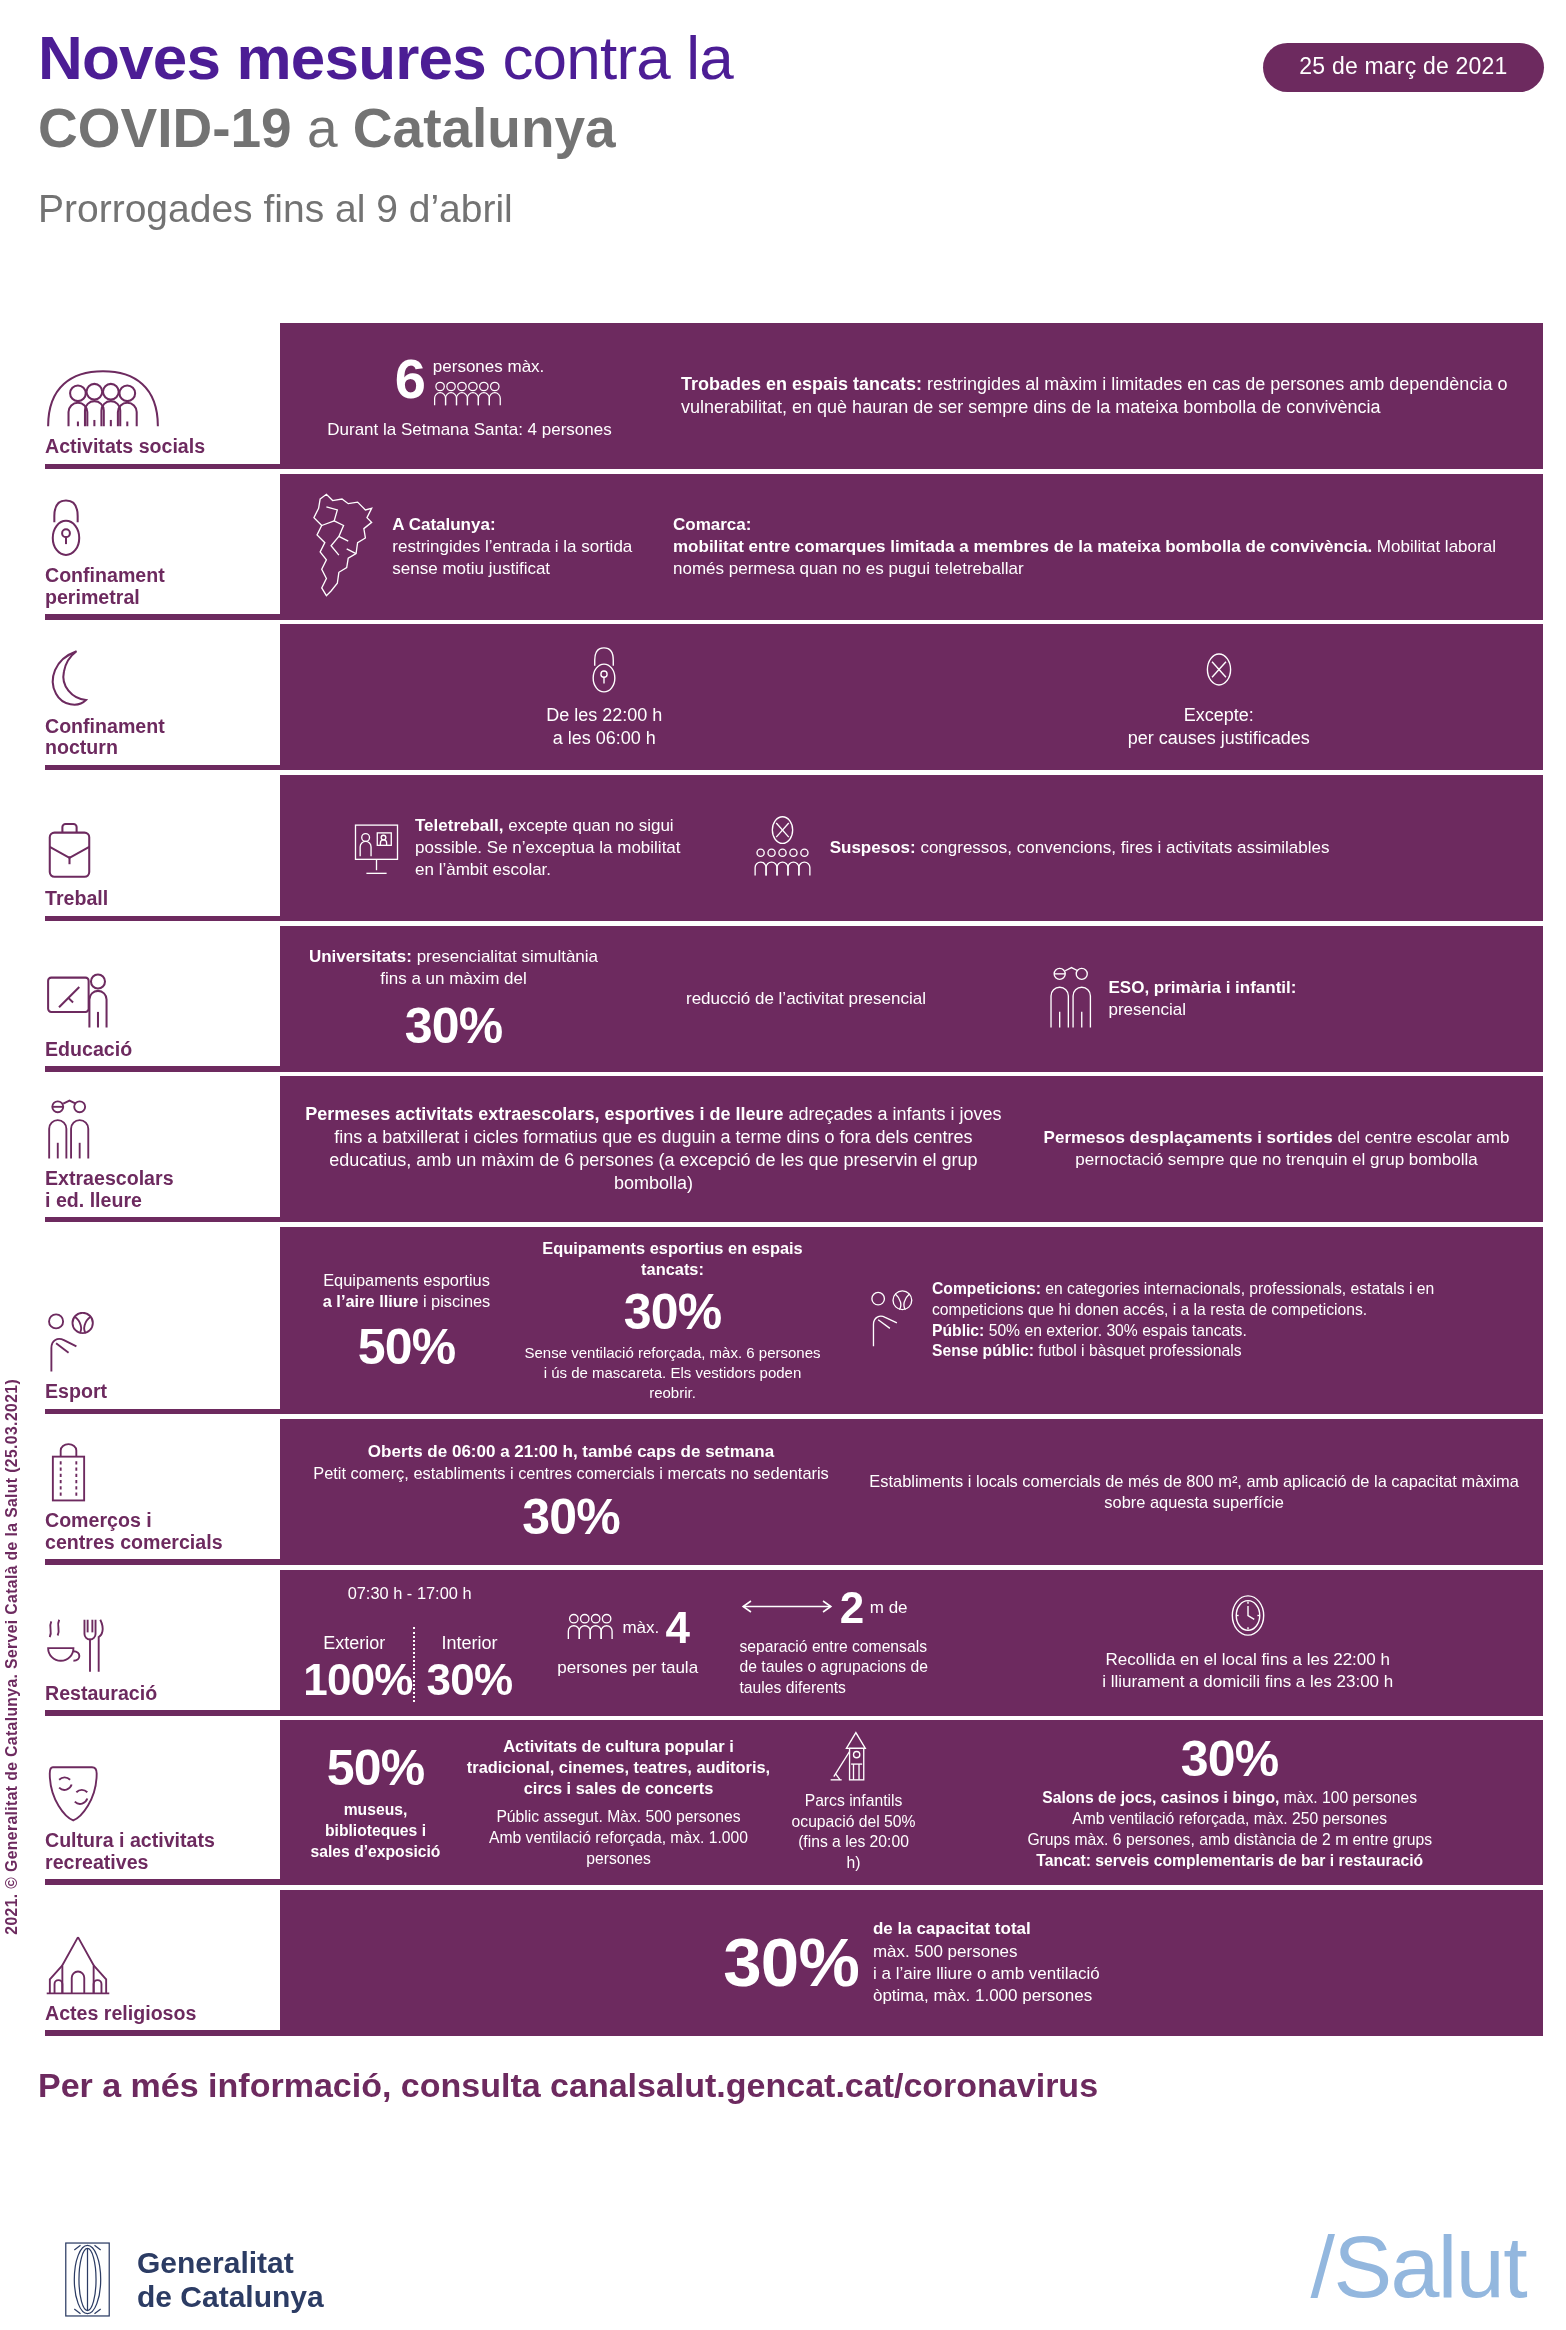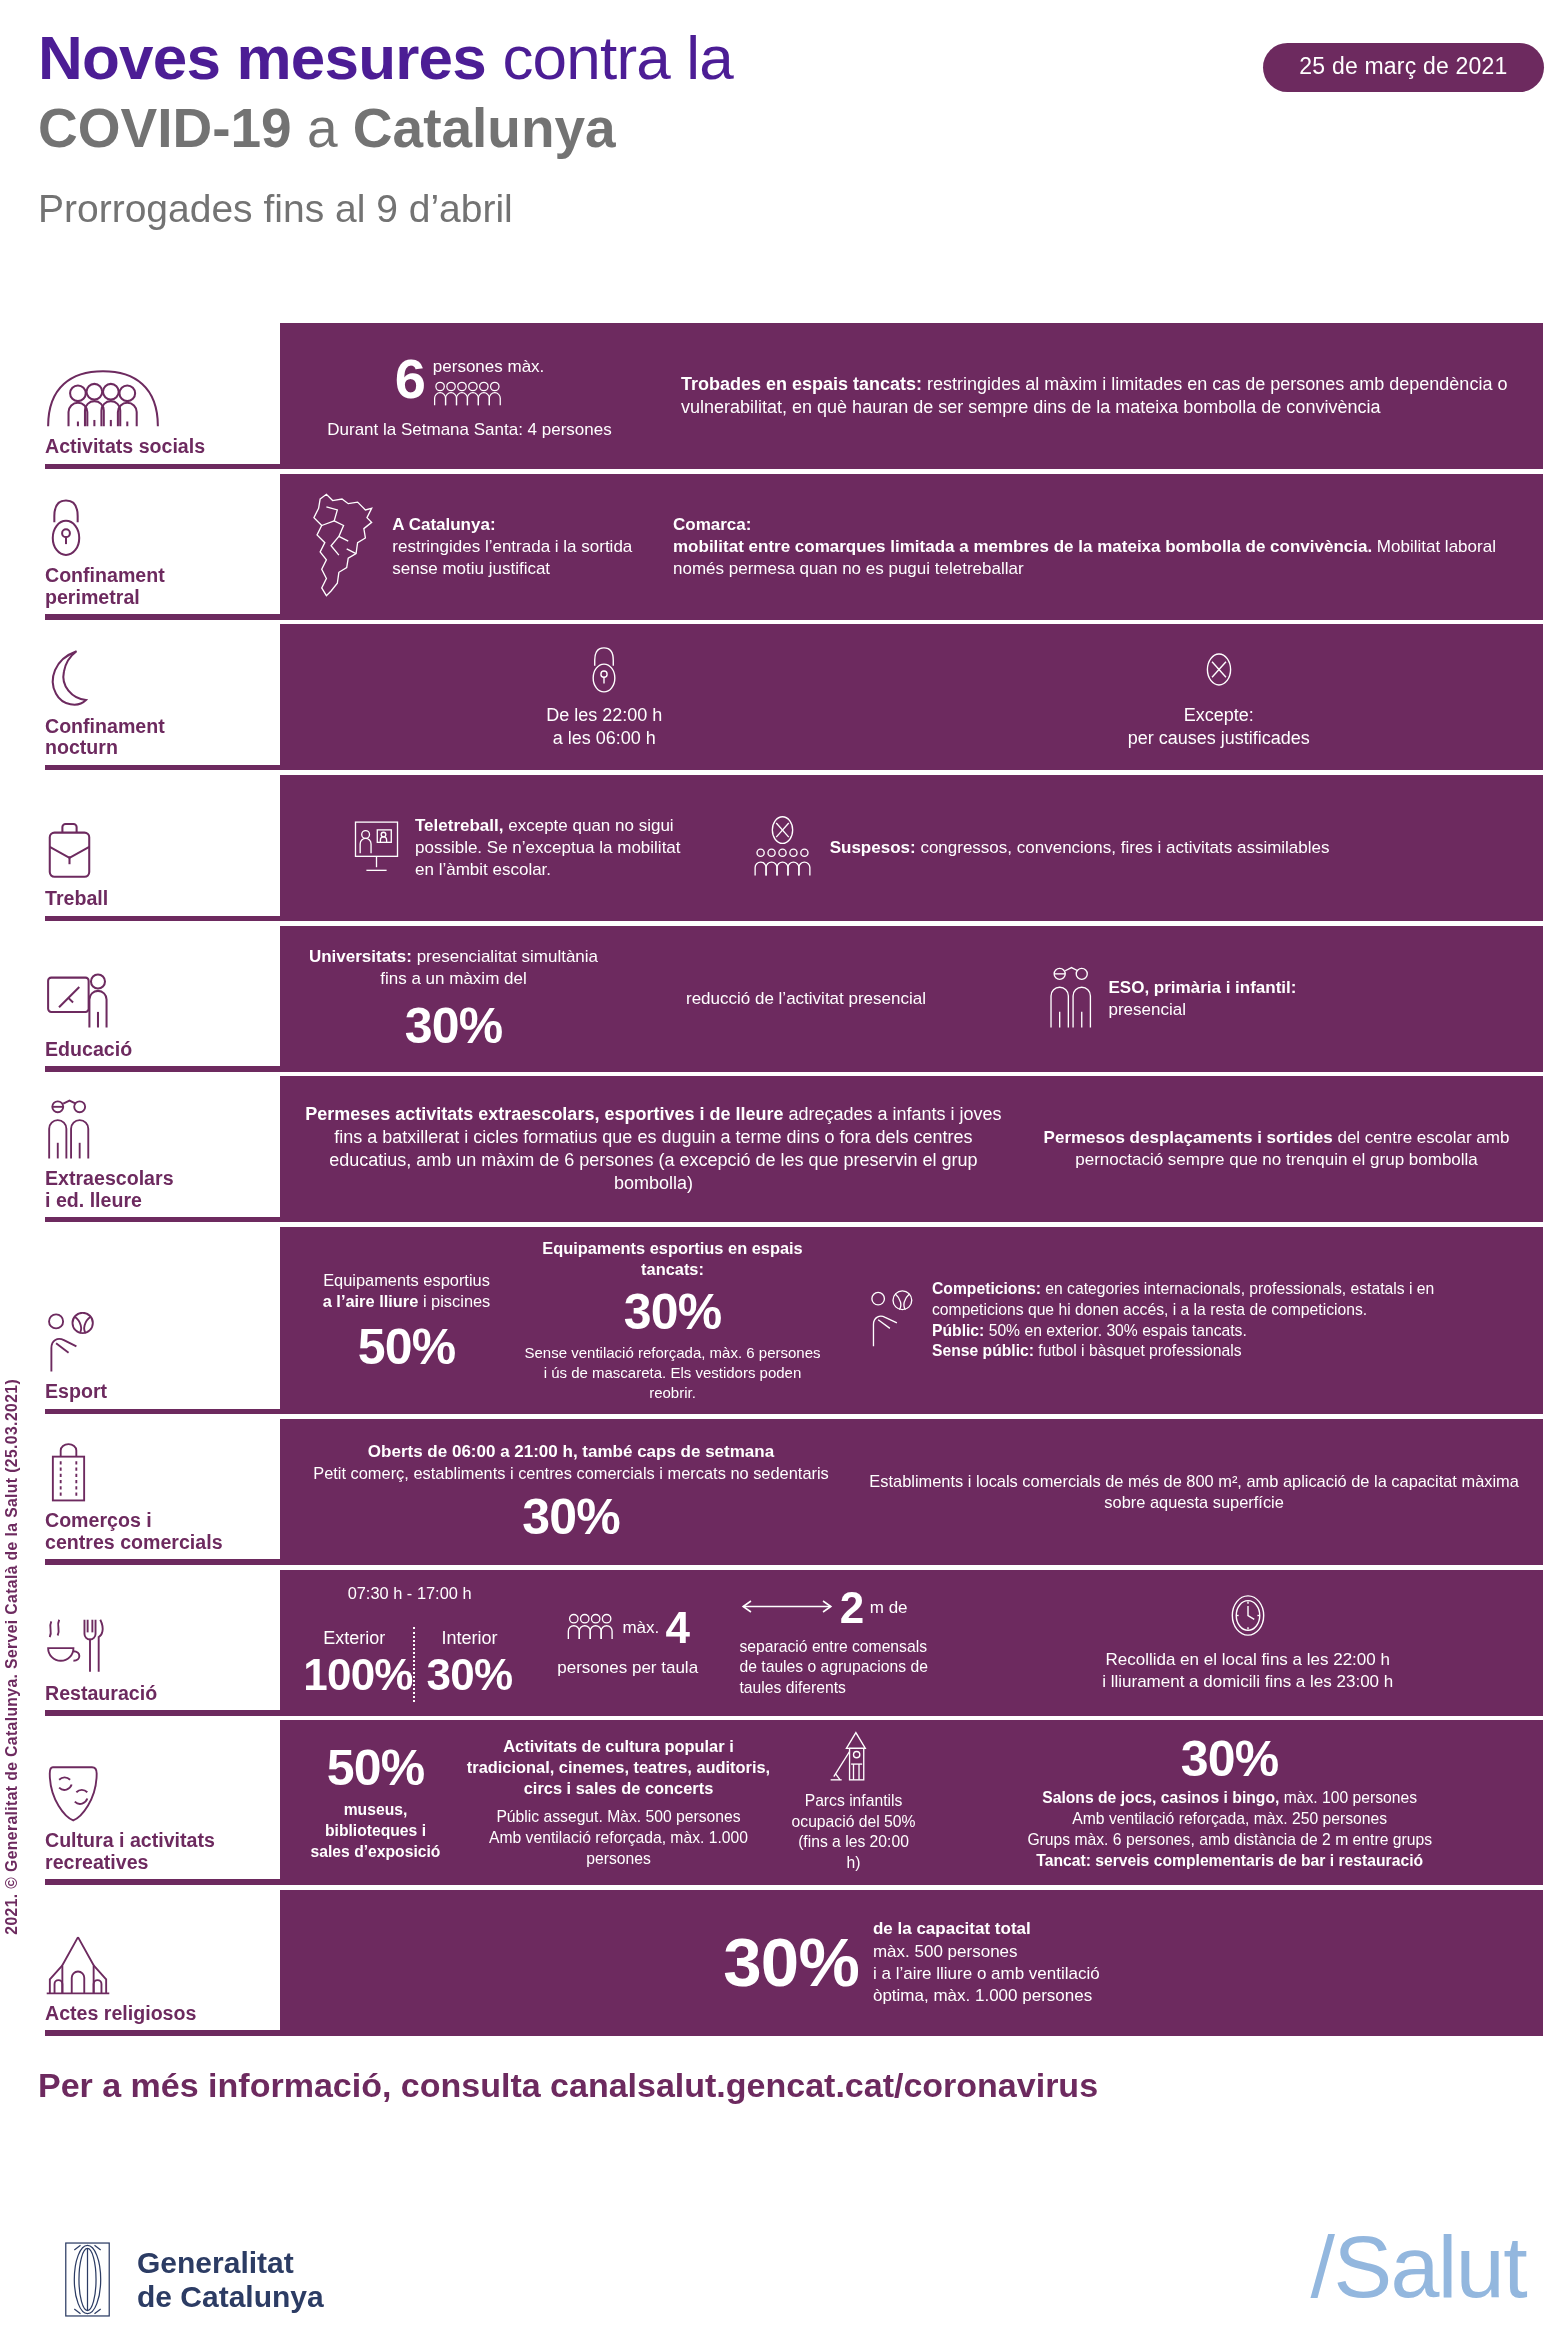--- a/index.html
+++ b/index.html
@@ -290,21 +290,21 @@
             <rect x="6" y="16" width="50" height="56" rx="6"></rect>
             <path d="M22 16 V9 a4 4 0 0 1 4 -4 h10 a4 4 0 0 1 4 4 V16"></path>
             <path d="M6 34 L31 48 L56 34"></path>
                 <path d="M31 46 V56"></path>
           </g>
             </svg>
         </div>
         <div class="cat-label">Treball</div>
       </div>
       <div class="body">
-        <div class="col" style="flex:0 0 407px;display:flex;align-items:center;gap:14px;padding-left:55px">
+        <div class="col" style="flex:0 0 407px;display:flex;align-items:flex-end;gap:14px;padding-left:55px">
           <div>
             <svg width="49" height="56" viewBox="0 0 62 72">
                 <g fill="none" stroke="#ffffff" stroke-width="1.7">
               <rect x="4" y="4" width="54" height="44"></rect>
                   <rect x="32" y="14" width="18" height="16"></rect>
               <circle cx="40" cy="20" r="3"></circle>
                   <path d="M36 30 v-3 a4 4 0 0 1 8 0 v3"></path>
               <circle cx="17" cy="20" r="5"></circle>
                   <path d="M10 44 V32 a7 7 0 0 1 14 0 V44"></path>
               <path d="M31 48 V62"></path>
@@ -506,21 +506,21 @@
                 <path d="M57 30 V72"></path>
             <path d="M70 6 C76 18 72 26 68 28 V72"></path>
           </g>
             </svg>
         </div>
         <div class="cat-label">Restauració</div>
       </div>
       <div class="body">
         <div class="col ctr" style="flex:0 0 211px">
           <div class="t21">07:30 h - 17:00 h</div>
-          <div style="display:flex;align-items:flex-start;justify-content:center;margin-top:23px">
+          <div style="display:flex;align-items:flex-end;justify-content:center;margin-top:23px">
             <div style="width:48%">
               <div class="t24">Exterior</div>
               <div class="big" style="margin-top:3.1px">100%</div>
             </div>
             <div style="width:0;border-left:2.3px dotted #ffffff;height:75px;margin:0 7.8px"></div>
             <div style="width:48%">
               <div class="t24">Interior</div>
               <div class="big" style="margin-top:3.1px">30%</div>
             </div>
           </div>

